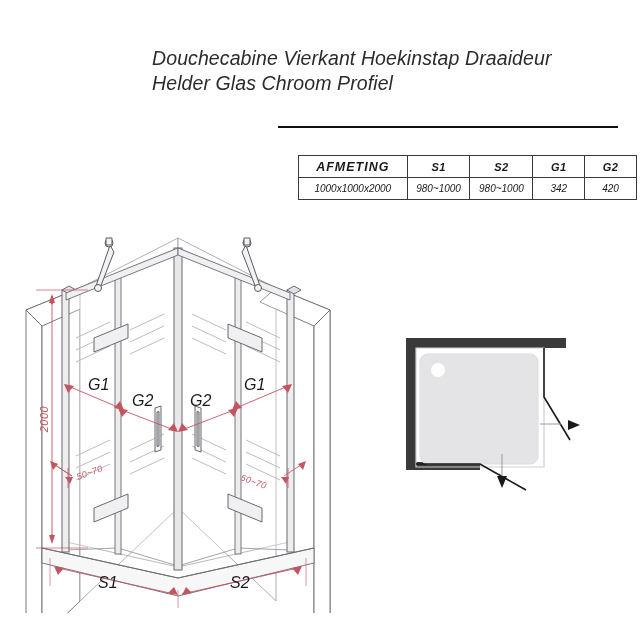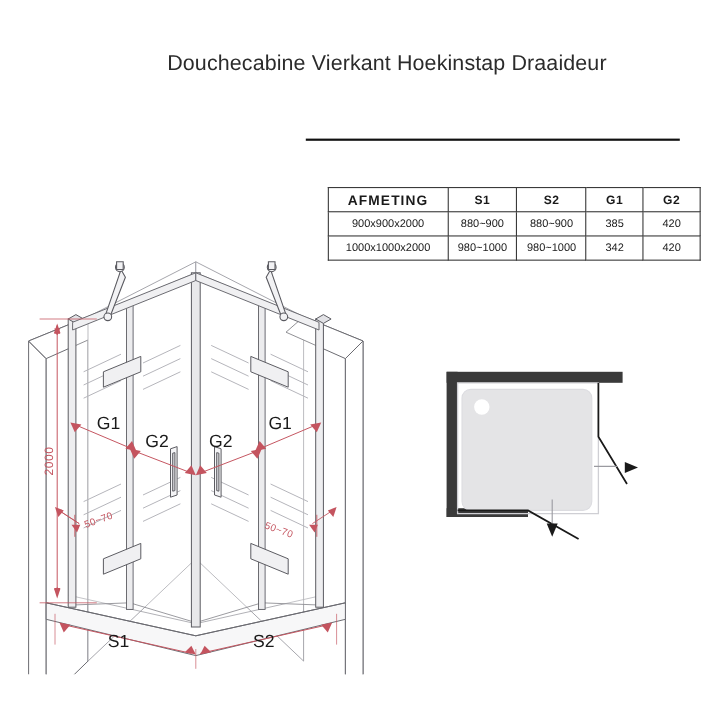--- a/index.html
+++ b/index.html
@@ -14,20 +14,21 @@
     overflow: hidden;
     font-family: "Liberation Sans", sans-serif;
     color: #231f20;
   }
 
   #page {
     position: absolute;
     inset: 0;
     width: 637px;
     height: 642px;
+    font-style: italic;
   }
 
   
   .title-block {
     position: absolute;
     left: 152px;
     top: 46px;
     width: 470px;
   }
   .title-line {
@@ -46,21 +47,21 @@
     top: 126px;
     width: 340px;
     height: 2px;
     background: #111111;
   }
 
   
   .spec-table-wrap {
     position: absolute;
     left: 278px;
-    top: 170px;
+    top: 155px;
     padding-left: 20px;
   }
   table.spec {
     border-collapse: collapse;
     table-layout: fixed;
   }
   table.spec td {
     border: 1px solid #3a3a3a;
     text-align: center;
     vertical-align: middle;
@@ -98,42 +99,36 @@
     fill: #1a1a1a;
   }
 </style>
 </head>
 <body>
 
 <div id="page">
 
   <div class="title-block">
     <div class="title-line">Douchecabine Vierkant Hoekinstap Draaideur</div>
+    <div class="title-line">Helder Glas Chroom Profiel</div>
   </div>
 
   <div class="hrule"></div>
 
   <div class="spec-table-wrap">
     <table class="spec">
       <tbody>
         <tr class="hdr">
           <td class="col-afm afm">AFMETING</td>
           <td class="col-s">S1</td>
           <td class="col-s">S2</td>
           <td class="col-g">G1</td>
           <td class="col-g">G2</td>
         </tr>
         <tr>
-          <td class="col-afm">900x900x2000</td>
-          <td class="col-s">880~900</td>
-          <td class="col-s">880~900</td>
-          <td class="col-g">385</td>
-          <td class="col-g">420</td>
-        </tr>
-        <tr>
           <td class="col-afm">1000x1000x2000</td>
           <td class="col-s">980~1000</td>
           <td class="col-s">980~1000</td>
           <td class="col-g">342</td>
           <td class="col-g">420</td>
         </tr>
       </tbody>
     </table>
   </div>
 

